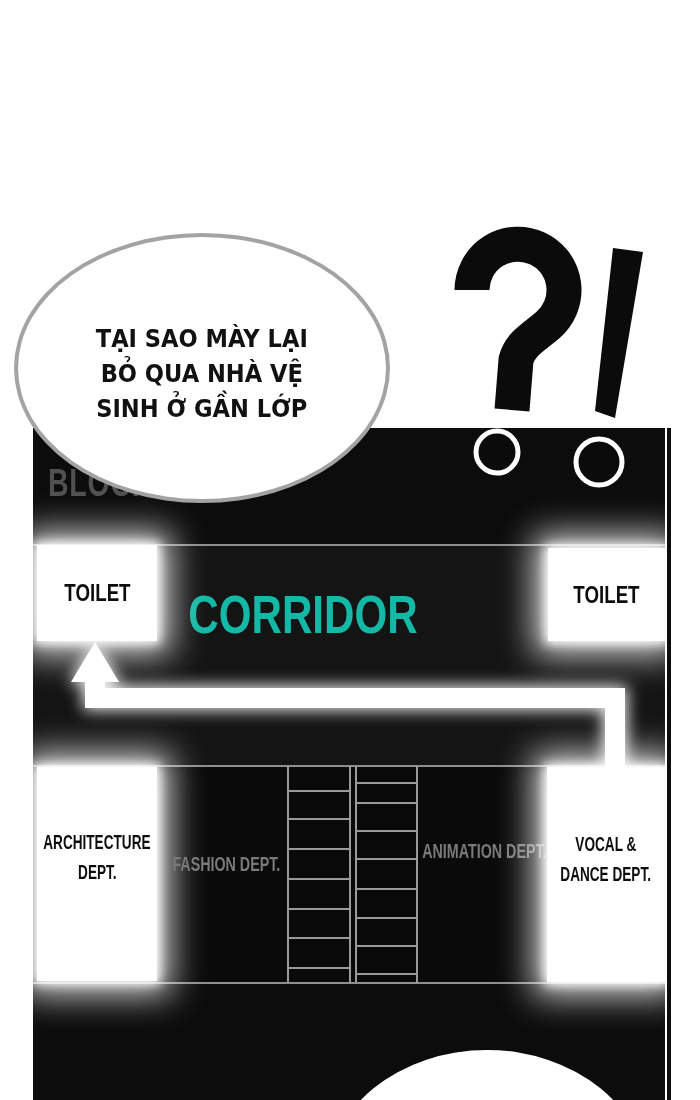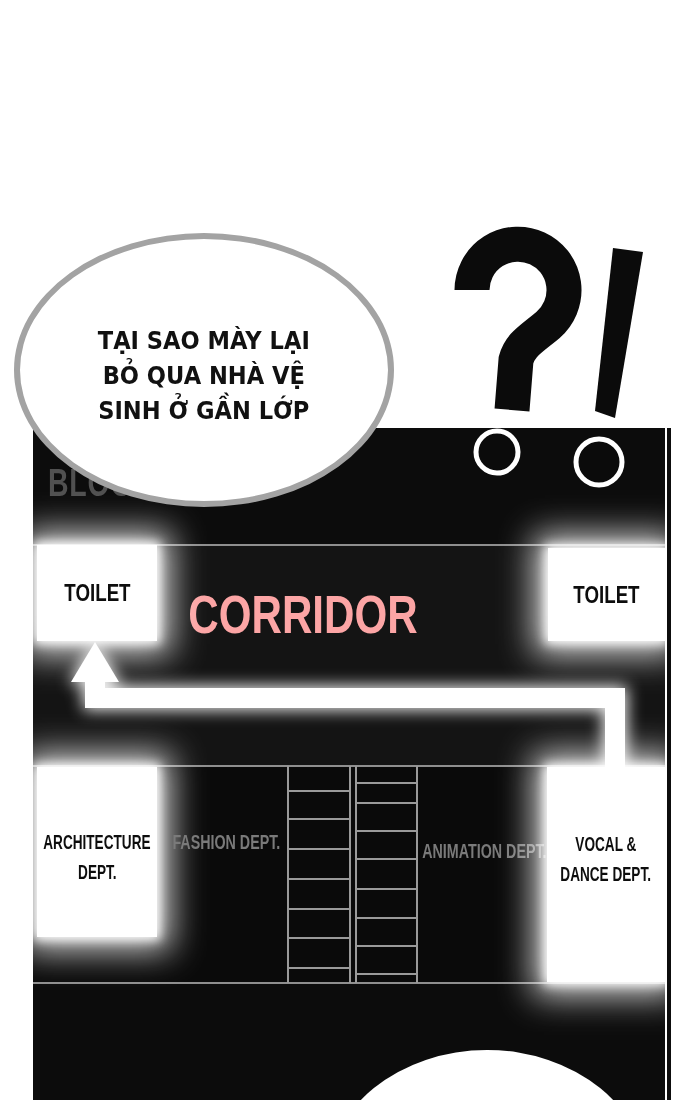--- a/index.html
+++ b/index.html
@@ -19,41 +19,41 @@
         display:flex;flex-direction:column;align-items:center;color:#0d0d0d;}
   .room.center{justify-content:center;}
   .maplabel{color:#7a7a7a;font-weight:bold;white-space:nowrap;}
   .cond{display:inline-block;transform:scaleX(0.68);transform-origin:center;white-space:nowrap;}
   .cond-l{display:inline-block;transform:scaleX(0.75);transform-origin:left;white-space:nowrap;}
   .ctr{position:absolute;width:400px;text-align:center;}
 
   .block-label{position:absolute;left:15px;top:34px;font-size:38px;font-weight:bold;
                color:#505050;letter-spacing:1px;}
   .corridor-label{position:absolute;left:123px;top:159px;font-size:54px;line-height:54px;
-                  font-weight:bold;color:#fca5a5;}
+                  font-weight:bold;color:#14b8a6;}
   .corridor-label .cond{transform:scaleX(0.78);}
   .toilet-label{font-size:24px;font-weight:bold;}
   .toilet-label .cond{transform:scaleX(0.78);}
   .dept-label{font-size:21px;line-height:21px;font-weight:bold;}
   .roomtext{font-size:20px;line-height:30px;font-weight:bold;text-align:center;}
 
   .vcol{position:absolute;border-left:2px solid #9a9a9a;border-right:2px solid #9a9a9a;}
   .rung{position:absolute;left:0;right:0;height:2px;background:#9a9a9a;}
 
   .stairway-label{position:absolute;left:124px;top:598px;font-size:22px;line-height:22px;
                   font-weight:bold;color:#8a8a8a;text-align:center;width:400px;}
 
   .bottom-bubble{position:absolute;left:294px;top:622px;width:320px;height:260px;
                  background:#ffffff;border-radius:50%;}
 
   #route-svg{position:absolute;left:0;top:0;z-index:3;}
 
   
   #bubble{position:absolute;left:14px;top:233px;width:368px;height:262px;background:#ffffff;
-          border:6px solid #a3a3a3;border-radius:50%;z-index:5;
+          border:4px solid #a3a3a3;border-radius:50%;z-index:5;
           display:flex;align-items:center;justify-content:center;}
   #bubble-text{font-family:"DejaVu Sans","Liberation Sans",sans-serif;font-weight:bold;
                font-size:24px;line-height:35px;color:#111111;text-align:center;
                transform:scaleX(0.94);padding-top:12px;}
 
   #interjection{position:absolute;left:440px;top:215px;z-index:6;}
 </style>
 </head>
 <body>
 
@@ -71,28 +71,28 @@
 
     <div class="corridor-label"><span class="cond">CORRIDOR</span></div>
 
     <div class="room center" style="left:4px;top:117px;width:120px;height:96px;">
       <div class="toilet-label"><span class="cond">TOILET</span></div>
     </div>
     <div class="room center" style="left:515px;top:120px;width:117px;height:93px;">
       <div class="toilet-label"><span class="cond">TOILET</span></div>
     </div>
 
-    <div class="room" style="left:4px;top:339px;width:120px;height:170px;padding-top:60px;box-sizing:border-box;">
+    <div class="room" style="left:4px;top:339px;width:120px;height:214px;padding-top:60px;box-sizing:border-box;">
       <div class="roomtext">
         <span class="cond">ARCHITECTURE</span><br>
         <span class="cond">DEPT.</span>
       </div>
     </div>
 
-    <div class="ctr maplabel dept-label" style="left:-7px;top:403px;"><span class="cond">FASHION DEPT.</span></div>
+    <div class="ctr maplabel dept-label" style="left:-7px;top:425px;"><span class="cond">FASHION DEPT.</span></div>
 
     <div class="vcol" id="stairs-left" style="left:254px;top:338px;width:60px;height:217px;">
         <div class="rung" style="top: 24px;"></div>
         <div class="rung" style="top: 52px;"></div>
         <div class="rung" style="top: 82px;"></div>
         <div class="rung" style="top: 112px;"></div>
         <div class="rung" style="top: 142px;"></div>
         <div class="rung" style="top: 171px;"></div>
         <div class="rung" style="top: 201px;"></div>
       </div>

